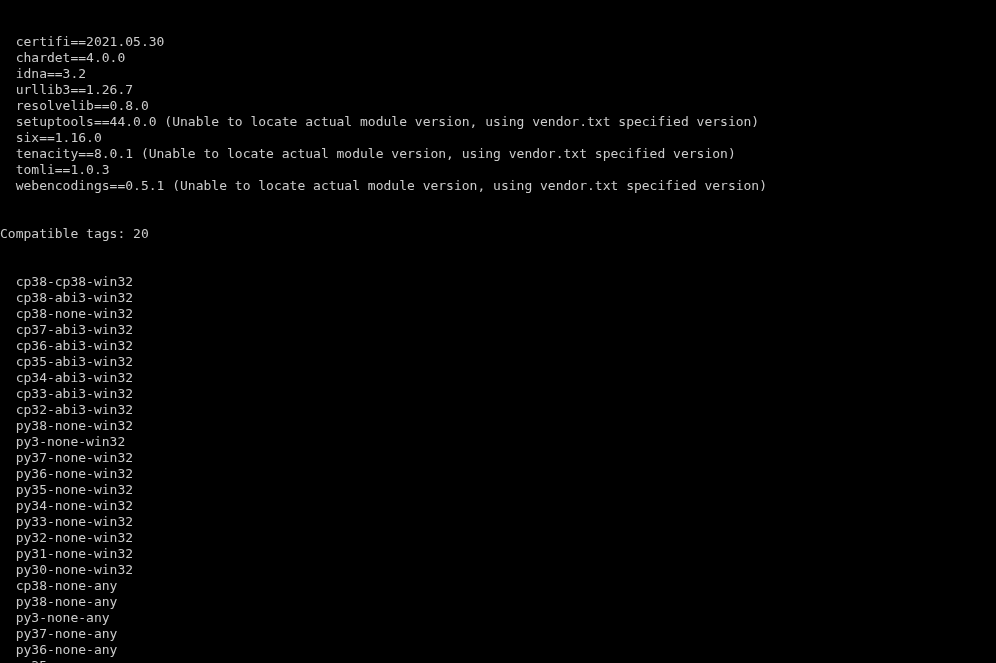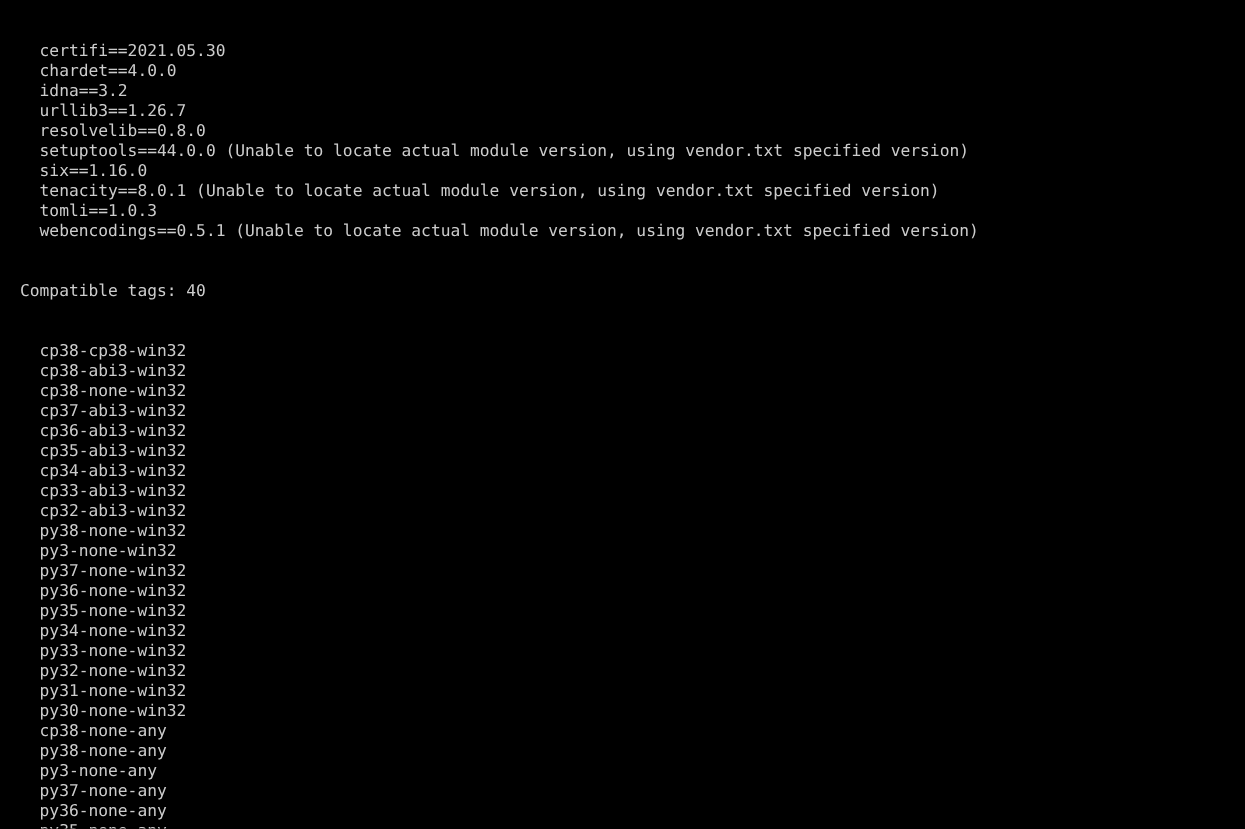--- a/index.html
+++ b/index.html
@@ -17,36 +17,36 @@
     width: 996px;
     height: 663px;
     background: #000000;
     color: #cccccc;
     font-family: "DejaVu Sans Mono", monospace;
     font-size: 13px;
     line-height: 16px;
     letter-spacing: 0px;
     white-space: pre;
     overflow: hidden;
-    padding: 2px 0 0 16px;
+    padding: 2px 0 0 0;
     box-sizing: border-box;
     -webkit-font-smoothing: none;
     font-smooth: never;
   }
   .line {
     white-space: pre;
     height: 16px;
     line-height: 16px;
     font-family: "DejaVu Sans Mono", monospace;
     font-size: 13px;
     color: #cccccc;
     margin: 0;
     padding: 0;
   }
 </style>
 </head>
 <body>
 
 <div id="terminal">
   <div id="requirements-block"><div class="line">  certifi==2021.05.30</div><div class="line">  chardet==4.0.0</div><div class="line">  idna==3.2</div><div class="line">  urllib3==1.26.7</div><div class="line">  resolvelib==0.8.0</div><div class="line">  setuptools==44.0.0 (Unable to locate actual module version, using vendor.txt specified version)</div><div class="line">  six==1.16.0</div><div class="line">  tenacity==8.0.1 (Unable to locate actual module version, using vendor.txt specified version)</div><div class="line">  tomli==1.0.3</div><div class="line">  webencodings==0.5.1 (Unable to locate actual module version, using vendor.txt specified version)</div></div>
-  <div class="line">Compatible tags: 40</div>
+  <div class="line">Compatible tags: 20</div>
   <div id="tags-block"><div class="line">  cp38-cp38-win32</div><div class="line">  cp38-abi3-win32</div><div class="line">  cp38-none-win32</div><div class="line">  cp37-abi3-win32</div><div class="line">  cp36-abi3-win32</div><div class="line">  cp35-abi3-win32</div><div class="line">  cp34-abi3-win32</div><div class="line">  cp33-abi3-win32</div><div class="line">  cp32-abi3-win32</div><div class="line">  py38-none-win32</div><div class="line">  py3-none-win32</div><div class="line">  py37-none-win32</div><div class="line">  py36-none-win32</div><div class="line">  py35-none-win32</div><div class="line">  py34-none-win32</div><div class="line">  py33-none-win32</div><div class="line">  py32-none-win32</div><div class="line">  py31-none-win32</div><div class="line">  py30-none-win32</div><div class="line">  cp38-none-any</div><div class="line">  py38-none-any</div><div class="line">  py3-none-any</div><div class="line">  py37-none-any</div><div class="line">  py36-none-any</div><div class="line">  py35-none-any</div></div>
 </div>
 
 </body></html>

